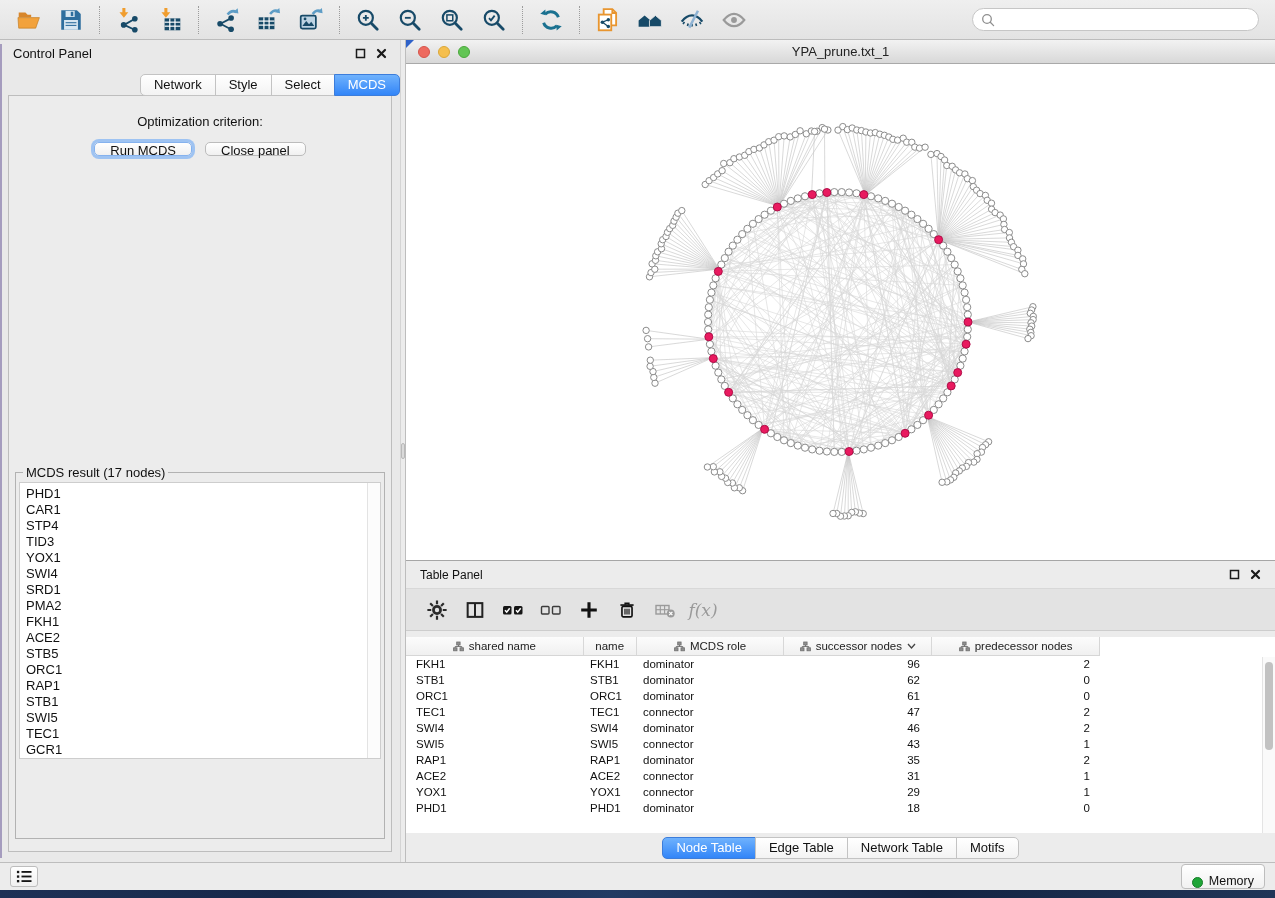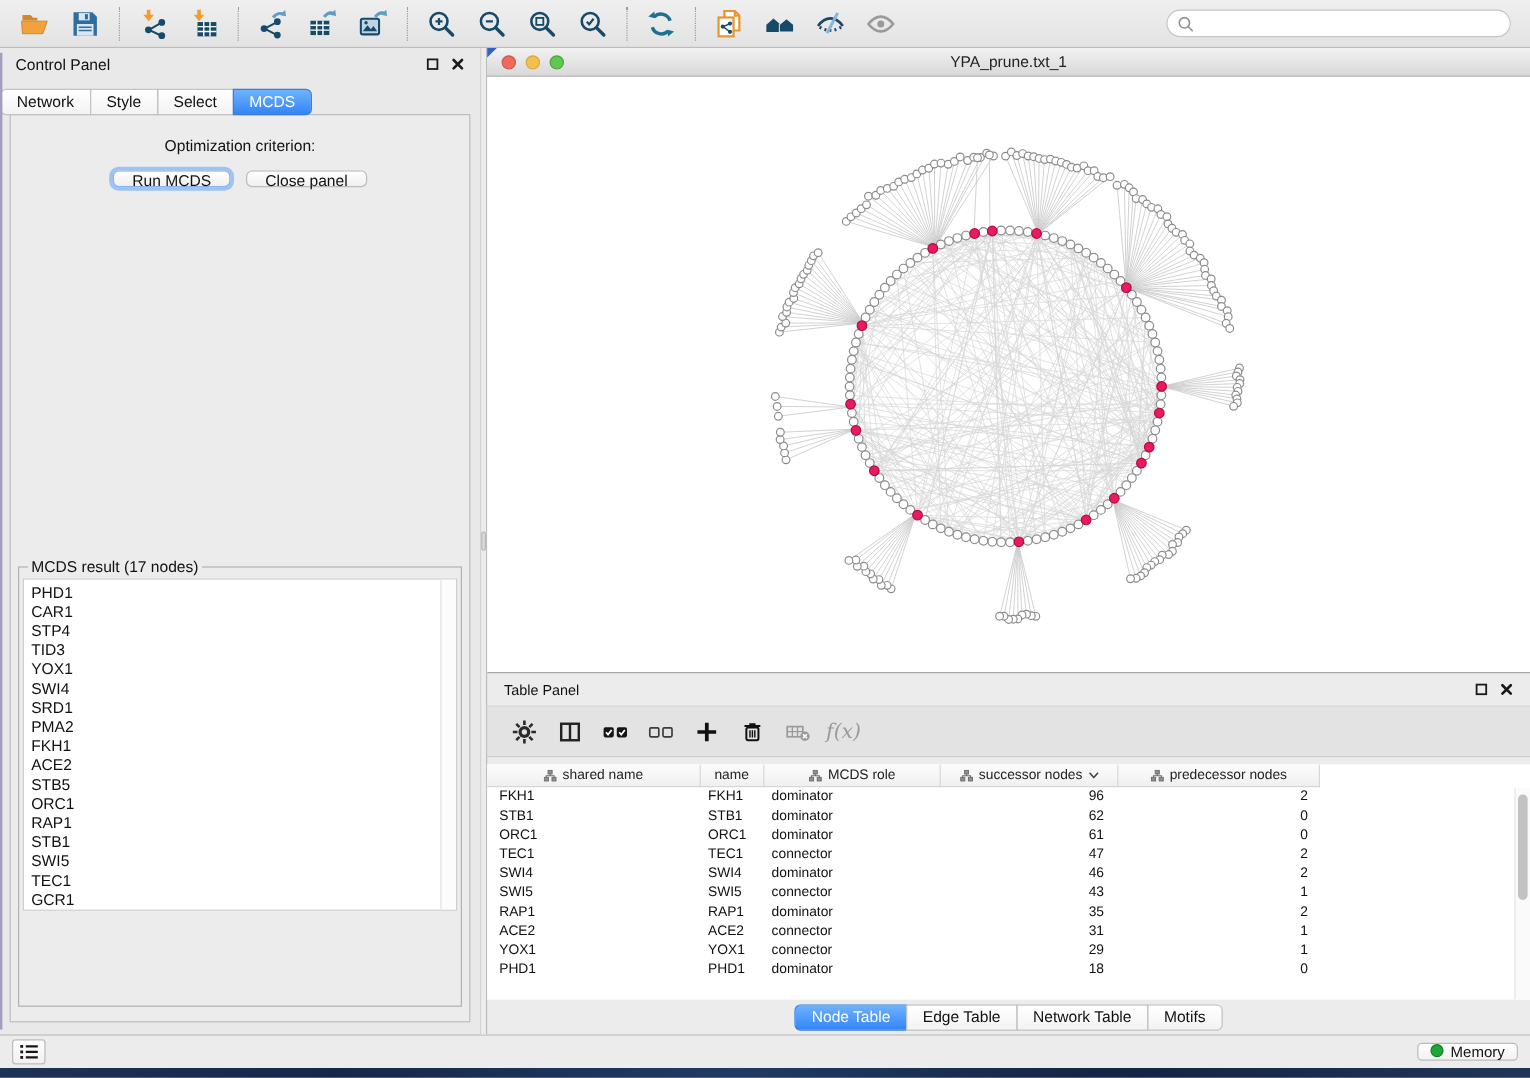--- a/index.html
+++ b/index.html
@@ -17,21 +17,21 @@
   .search input{border:none;outline:none;flex:1;font-size:13px;background:transparent;font-family:"Liberation Sans",sans-serif}
 
   
   .main{flex:1;display:flex;min-height:0}
 
   
   .control-panel{width:400px;flex:none;display:flex;flex-direction:column;background:#e9e9e9}
   .cp-header{height:26px;display:flex;align-items:center;padding:0 13px;font-size:13px;color:#111}
   .win-ctrls{margin-left:auto;display:flex;gap:10px;align-items:center}
   .win-ctrls .wbtn{background:none;border:none;display:flex;align-items:center;cursor:pointer;padding:0}
-  .cp-tabs{display:flex;justify-content:flex-start;margin-top:8px;margin-bottom:-1px;position:relative;z-index:2}
+  .cp-tabs{display:flex;justify-content:flex-end;margin-top:8px;margin-bottom:-1px;position:relative;z-index:2}
   .seg{display:flex}
   .seg-tab{height:22px;padding:0 13px;font-size:13px;line-height:20px;background:linear-gradient(#ffffff,#f3f3f3);border:1px solid #c3c3c3;margin-left:-1px;color:#111;cursor:pointer;font-family:"Liberation Sans",sans-serif}
   .seg-tab:first-child{border-radius:5px 0 0 5px;margin-left:0}
   .seg-tab:last-child{border-radius:0 5px 5px 0}
   .seg-tab.active{background:linear-gradient(#6fb2fd,#3285f8);border-color:#3c7ddb;color:#fff}
   .cp-inner{flex:1;margin:0 8px 10px;border:1px solid #bdbdbd;background:#ececec;display:flex;flex-direction:column;align-items:center;min-height:0}
   .opt-label{margin-top:18px;font-size:13px;color:#111}
   .select{margin-top:9px;width:314px;height:22px;background:#fff;border:1px solid #b9b9b9;border-radius:5px;position:relative;display:flex;align-items:center;cursor:pointer}
   .select-value{font-size:13px;padding-left:10px;white-space:nowrap}
   .stepper{position:absolute;right:2px;top:1px;width:19px;height:18px;border-radius:4px;background:linear-gradient(#74b5fd,#2e85f8);display:flex;align-items:center;justify-content:center}
@@ -79,21 +79,21 @@
   .td.c3{padding-left:6px}
   .td.c4{text-align:right;padding-right:13px}
   .td.c5{text-align:right;padding-right:10px}
   .tp-scroll{position:absolute;top:20px;right:0;bottom:0;width:13px;background:#fafafa;border-left:1px solid #e4e4e4}
   .tp-thumb{position:absolute;top:5px;left:2px;width:8px;height:88px;background:#c2c2c2;border-radius:4px;cursor:pointer}
   .tp-tabs{height:29px;display:flex;align-items:center;justify-content:center;flex:none}
 
   
   .statusbar{height:28px;background:#ececec;border-top:1px solid #bdbdbd;display:flex;align-items:center;padding:0 10px;flex:none}
   .list-btn{width:28px;height:21px;background:linear-gradient(#ffffff,#f0f0f0);border:1px solid #bdbdbd;border-radius:3px;display:flex;align-items:center;justify-content:center;cursor:pointer}
-  .memory-btn{margin-left:auto;height:15px;display:flex;align-items:flex-start;gap:6px;padding:0 10px;background:linear-gradient(#ffffff,#f1f1f1);border:1px solid #bdbdbd;border-radius:4px;font-size:12.5px;color:#111;cursor:pointer;font-family:"Liberation Sans",sans-serif}
+  .memory-btn{margin-left:auto;height:25px;display:flex;align-items:flex-end;gap:6px;padding:0 10px;background:linear-gradient(#ffffff,#f1f1f1);border:1px solid #bdbdbd;border-radius:4px;font-size:12.5px;color:#111;cursor:pointer;font-family:"Liberation Sans",sans-serif}
   .mem-dot{width:11px;height:11px;border-radius:50%;background:#1fa638;border:1px solid #157d28}
 
   .desktop{height:8px;background:linear-gradient(90deg,#1e3156,#16284a 22%,#223a63 48%,#142443 73%,#203557)}
 </style>
 </head>
 <body>
 
 <div class="app">
   <div class="left-edge"></div>
 

